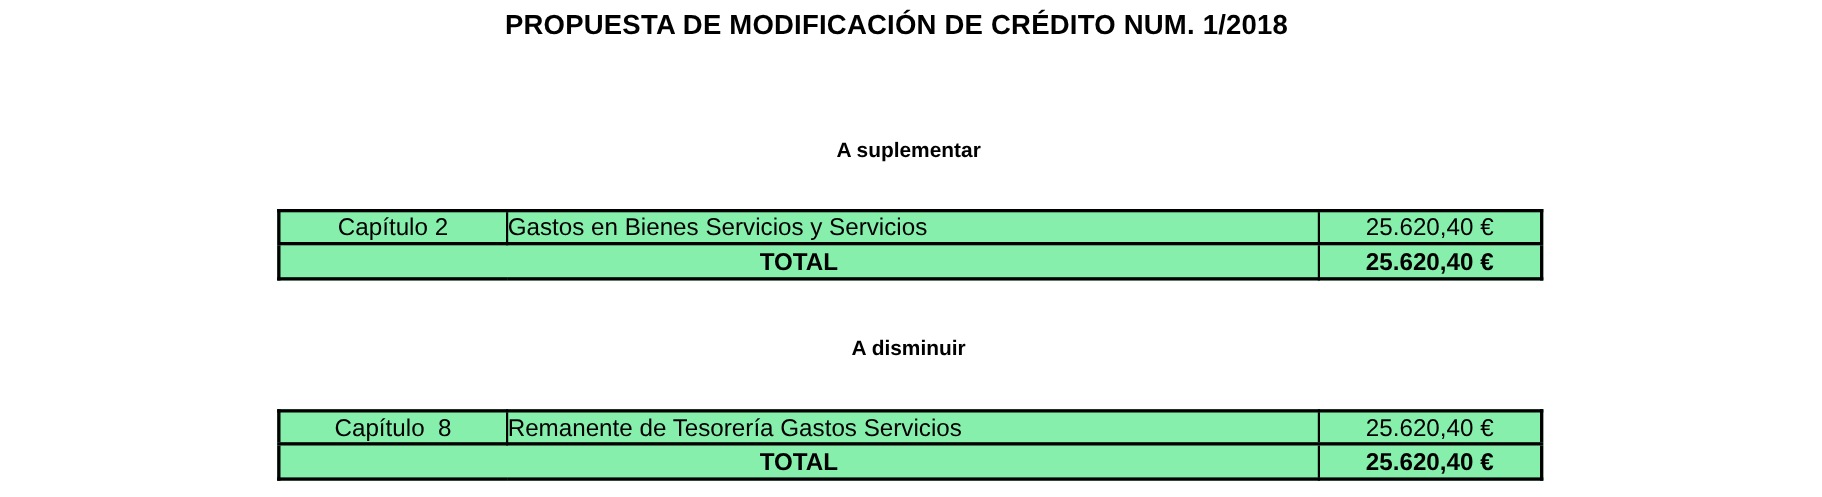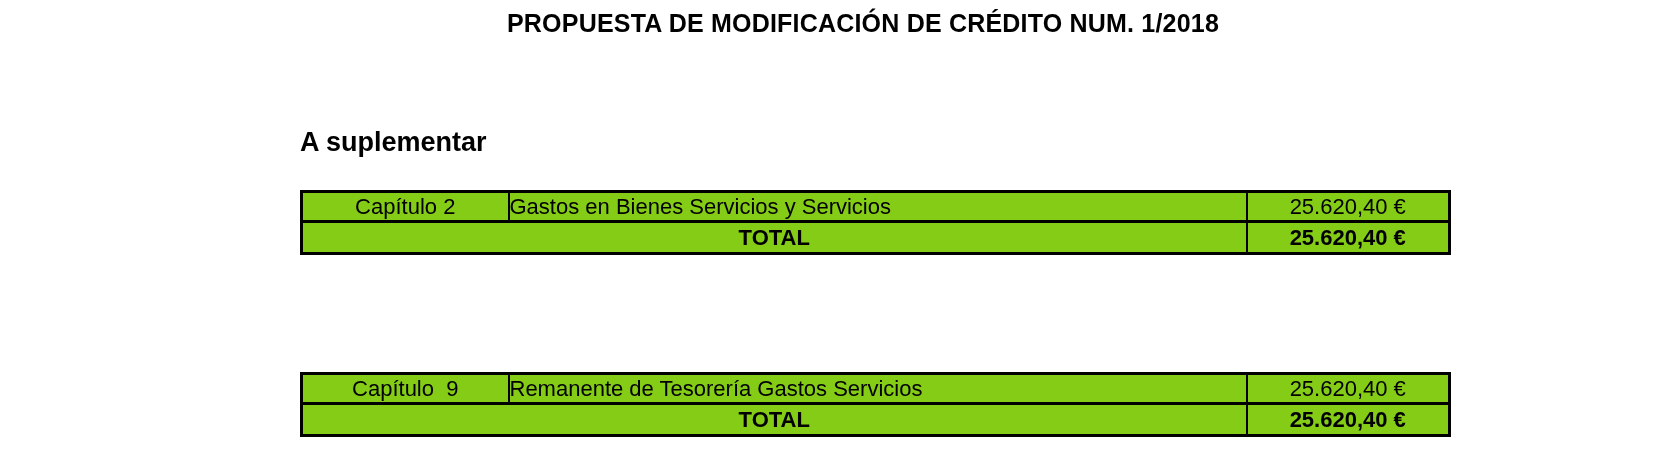--- a/index.html
+++ b/index.html
@@ -11,21 +11,20 @@
     width: 1656px;
     height: 452px;
     font-family: "Liberation Sans", sans-serif;
     color: #000000;
     position: relative;
     overflow: hidden;
   }
   .doc {
     position: absolute;
     inset: 0;
-    margin-left: 48px;
   }
   .title {
     position: absolute;
     top: 9px;
     left: 0;
     width: 1630px;
     text-align: center;
     font-size: 25px;
     font-weight: 700;
     letter-spacing: 0.2px;
@@ -38,34 +37,35 @@
     width: 1656px;
     text-align: center;
     font-size: 24px;
     font-weight: 400;
     white-space: pre-wrap;
   }
   .heading {
     position: absolute;
     left: 252px;
     width: 1148px;
-    font-size: 27px;
+    text-align: center;
+    font-size: 19px;
     font-weight: 700;
     white-space: pre-wrap;
   }
   .heading-1 { top: 127px; }
   .heading-2 { top: 307px; }
   table.chapters {
     position: absolute;
     left: 252px;
     width: 1148px;
     border-collapse: collapse;
     table-layout: fixed;
     border: 3px solid #000000;
-    background: #84cc16;
+    background: #86efac;
   }
   table.t1 { top: 190px; }
   table.t2 { top: 372px; }
   table.chapters td {
     border: 2px solid #000000;
     font-size: 22px;
     line-height: 24px;
     padding: 0;
     vertical-align: middle;
     white-space: pre-wrap;
@@ -105,30 +105,31 @@
         <td class="description-cell">Gastos en Bienes Servicios y Servicios</td>
         <td class="amount-cell">25.620,40 €</td>
       </tr>
       <tr class="total-row">
         <td class="total-label-cell" colspan="2">TOTAL</td>
         <td class="amount-cell">25.620,40 €</td>
       </tr>
     </tbody>
   </table>
 
+  <div class="heading heading-2">A disminuir</div>
 
   <table class="chapters t2">
     <colgroup>
       <col style="width:207px">
       <col style="width:738px">
       <col style="width:203px">
     </colgroup>
     <tbody>
       <tr class="data-row">
-        <td class="chapter-cell">Capítulo  9</td>
+        <td class="chapter-cell">Capítulo  8</td>
         <td class="description-cell">Remanente de Tesorería Gastos Servicios</td>
         <td class="amount-cell">25.620,40 €</td>
       </tr>
       <tr class="total-row">
         <td class="total-label-cell" colspan="2">TOTAL</td>
         <td class="amount-cell">25.620,40 €</td>
       </tr>
     </tbody>
   </table>
 

